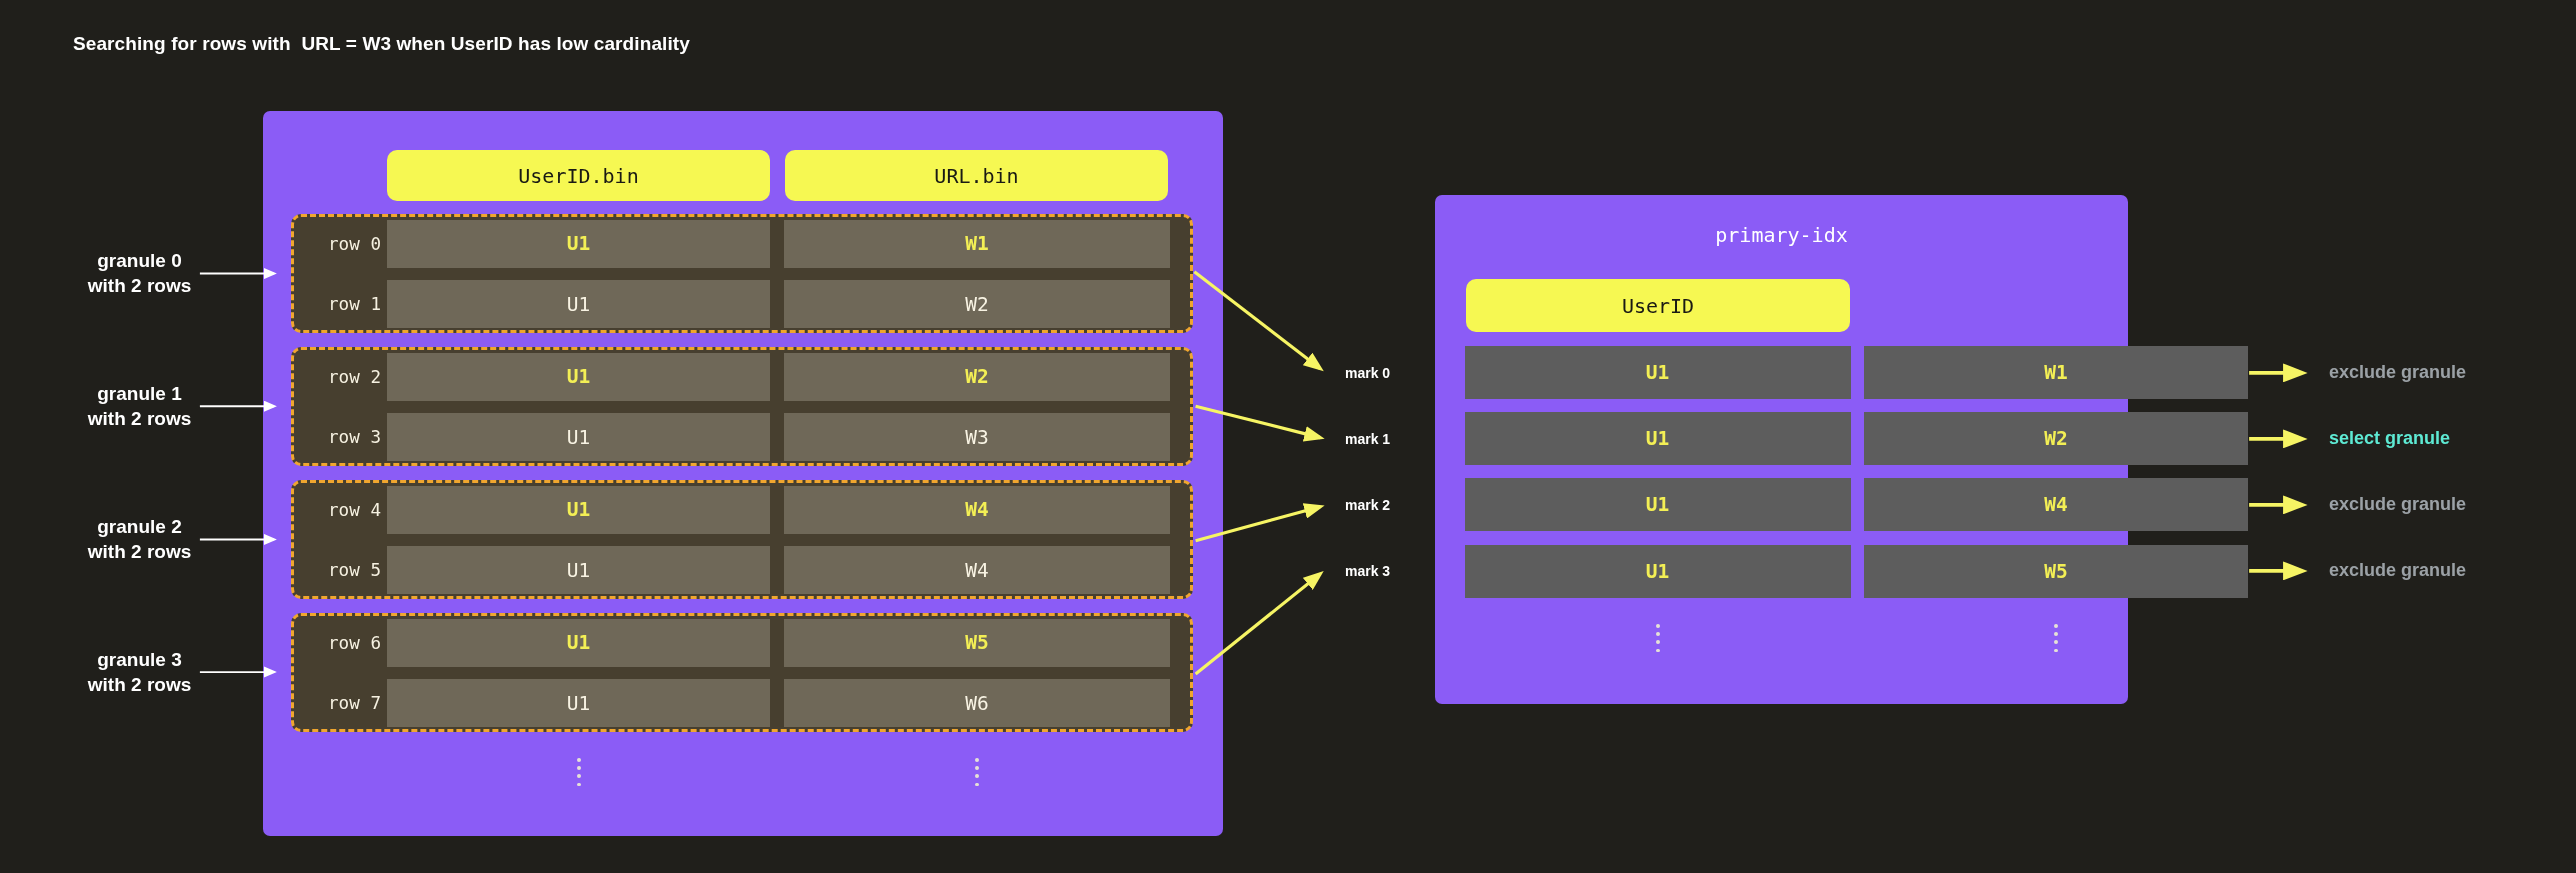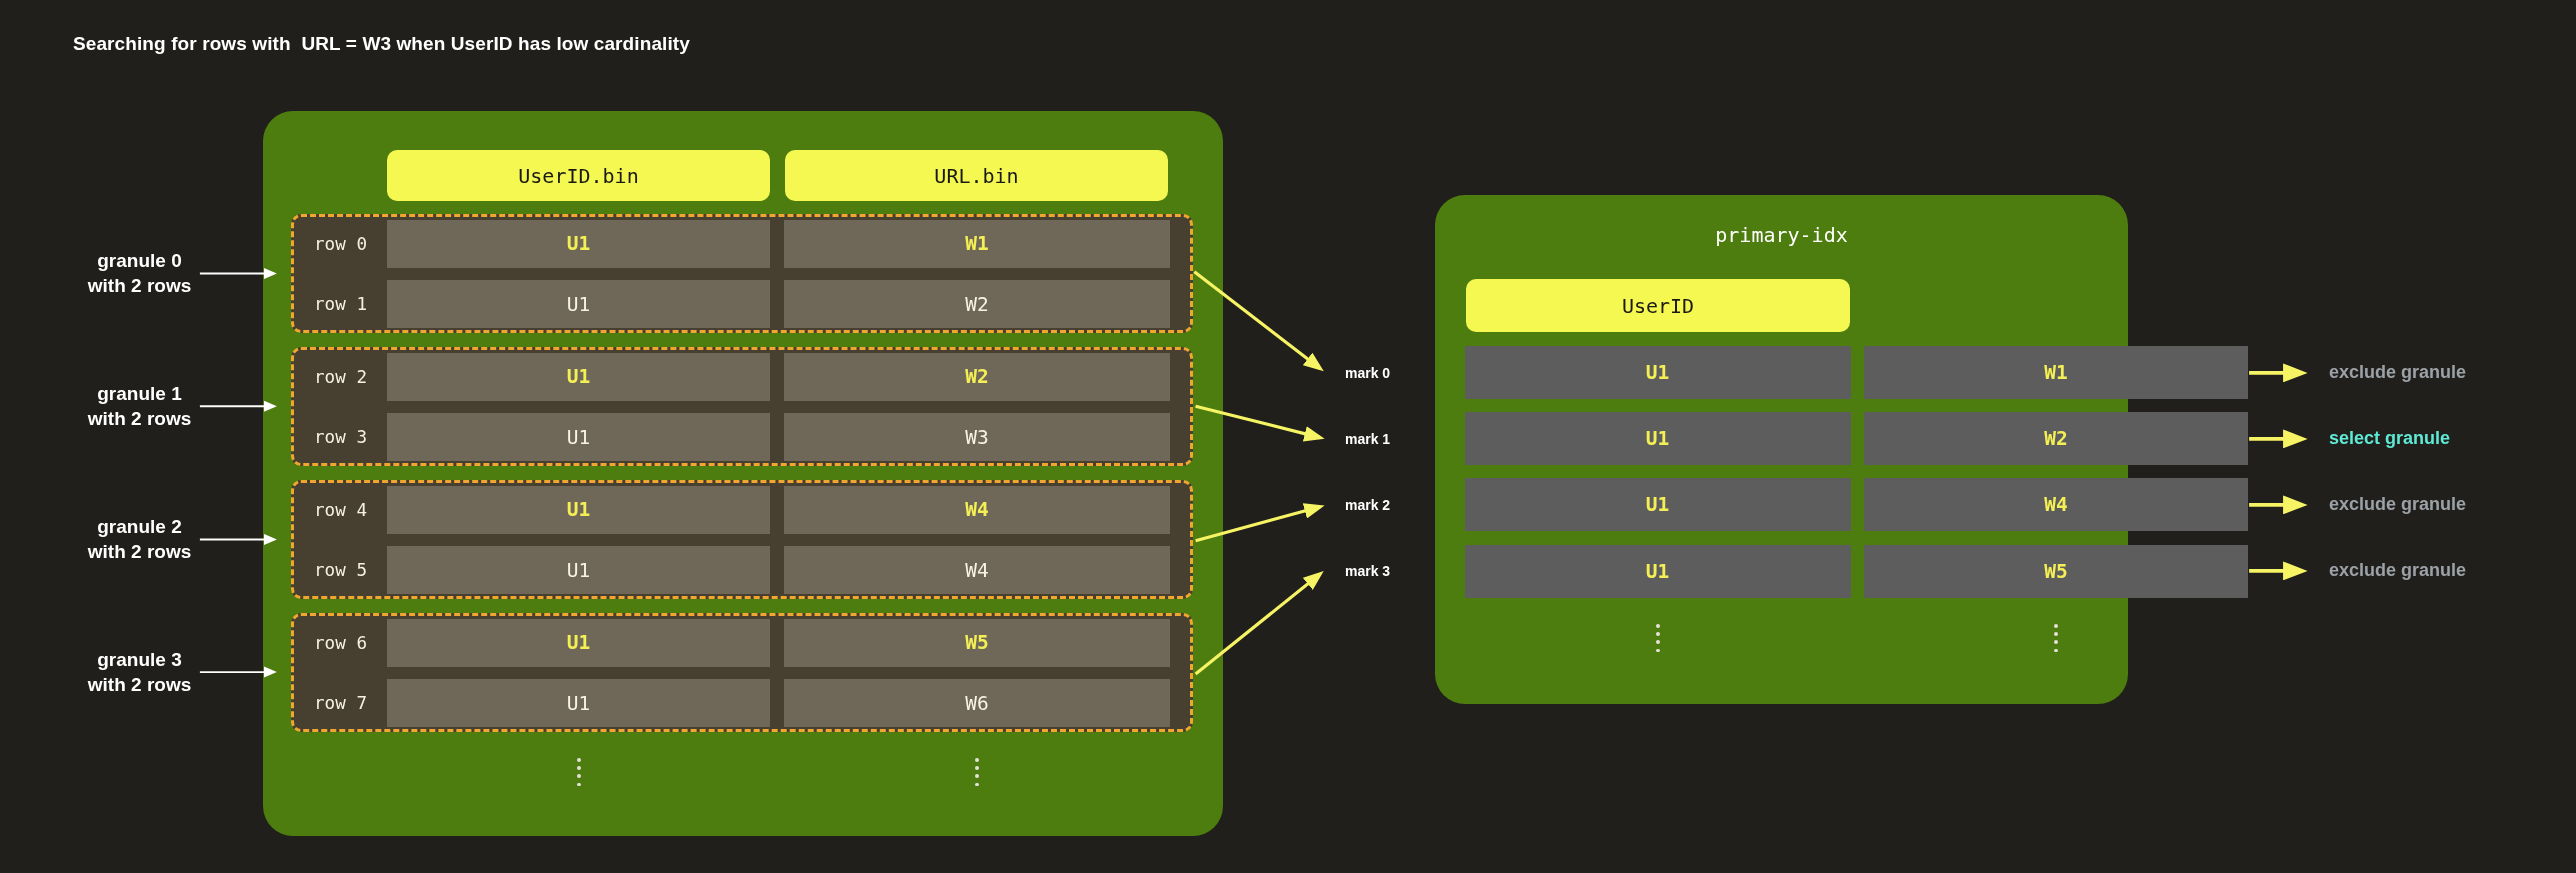--- a/index.html
+++ b/index.html
@@ -1,31 +1,31 @@
 <!DOCTYPE html>
 <html style="font-size:10px"><head>
 <meta charset="utf-8">
 <style>
   html,body{margin:0;padding:0;background:#201f1b;}
   .canvas{position:relative;width:2576px;height:874px;background:#201f1b;overflow:hidden;
           font-family:"Liberation Sans",sans-serif;}
   .title{position:absolute;left:53px;top:33px;color:#ffffff;font-size:19px;font-weight:bold;
          white-space:pre;letter-spacing:0.1px;margin-left:20px;}
-  .panel{position:absolute;background:#4d7c0f;border-radius:30px;text-decoration:underline;}
+  .panel{position:absolute;background:#8b5cf6;border-radius:7px;text-decoration:underline;}
   .left-panel{left:263px;top:111px;width:960px;height:725px;}
   .right-panel{left:1435px;top:195px;width:693px;height:509px;}
   .pill{position:absolute;background:#f6f852;border-radius:10px;color:#1a1a14;
         font-family:"DejaVu Sans Mono",monospace;font-size:20px;
         display:flex;align-items:center;justify-content:center;}
   .lp-pill{top:39px;height:51px;}
   .rp-pill{top:84px;height:53px;}
   .granule{position:absolute;left:28px;width:902px;height:119px;box-sizing:border-box;
            border:3.1px dashed #f0a62f;border-radius:10px;background:#473f2f;}
   .g-rowlabel{position:absolute;left:0;width:93px;height:48px;display:flex;align-items:center;
-              justify-content:center;color:#f6f1e1;font-family:"DejaVu Sans Mono",monospace;font-size:17.6px;}
+              justify-content:center;color:#f6f1e1;font-family:"DejaVu Sans Mono",monospace;font-size:17.6px;padding-left:14px;}
   .g-cell{position:absolute;height:48px;display:flex;align-items:center;justify-content:center;
           background:#6f6858;font-family:"DejaVu Sans Mono",monospace;font-size:19.5px;}
   .r1{top:2.5px}.r2{top:63px}
   .c1{left:93px;width:383px}.c2{left:490px;width:386px}
   .hl{color:#f3ef55;font-weight:bold}
   .norm{color:#f8f3e3}
   .side-label{position:absolute;left:36px;width:207px;text-align:center;color:#ffffff;
               font-weight:bold;font-size:19px;line-height:25px;}
   .mark-label{position:absolute;left:1345px;height:26.4px;line-height:26.4px;color:#ffffff;
               font-weight:bold;font-size:14px;}

